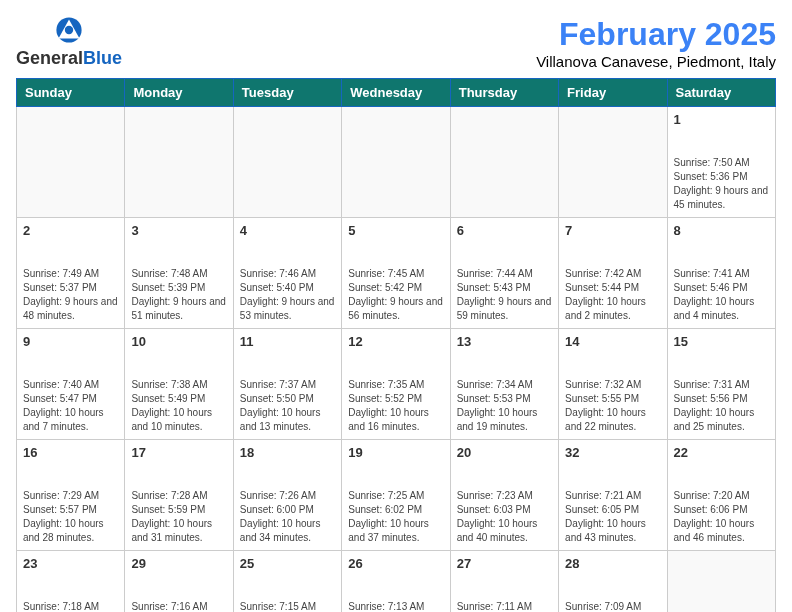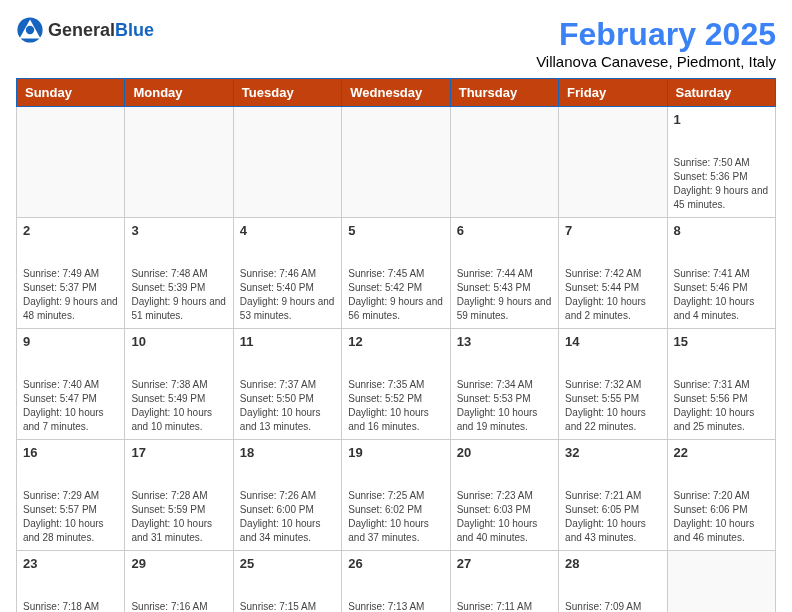--- a/index.html
+++ b/index.html
@@ -13,20 +13,21 @@
     .header-area {
       display: flex;
       align-items: flex-start;
       justify-content: space-between;
       margin-bottom: 8px;
     }
     .logo {
       display: flex;
       align-items: center;
       gap: 4px;
+      flex-direction: column;
     }
     .logo-text-general {
       font-size: 18px;
       font-weight: bold;
       color: #333;
     }
     .logo-text-blue {
       font-size: 18px;
       font-weight: bold;
       color: #1565c0;
@@ -46,21 +47,21 @@
     .location {
       font-size: 15px;
       color: #000000;
     }
     .calendar {
       width: 100%;
       border-collapse: collapse;
       border: 1px solid #ccc;
     }
     .calendar th {
-      background-color: #c2410c;
+      background-color: #0f766e;
       color: #fff;
       text-align: left;
       padding: 6px 8px;
       font-size: 13px;
       font-weight: bold;
       border: 1px solid #1565c0;
     }
     .calendar td {
       vertical-align: top;
       padding: 5px 6px;

